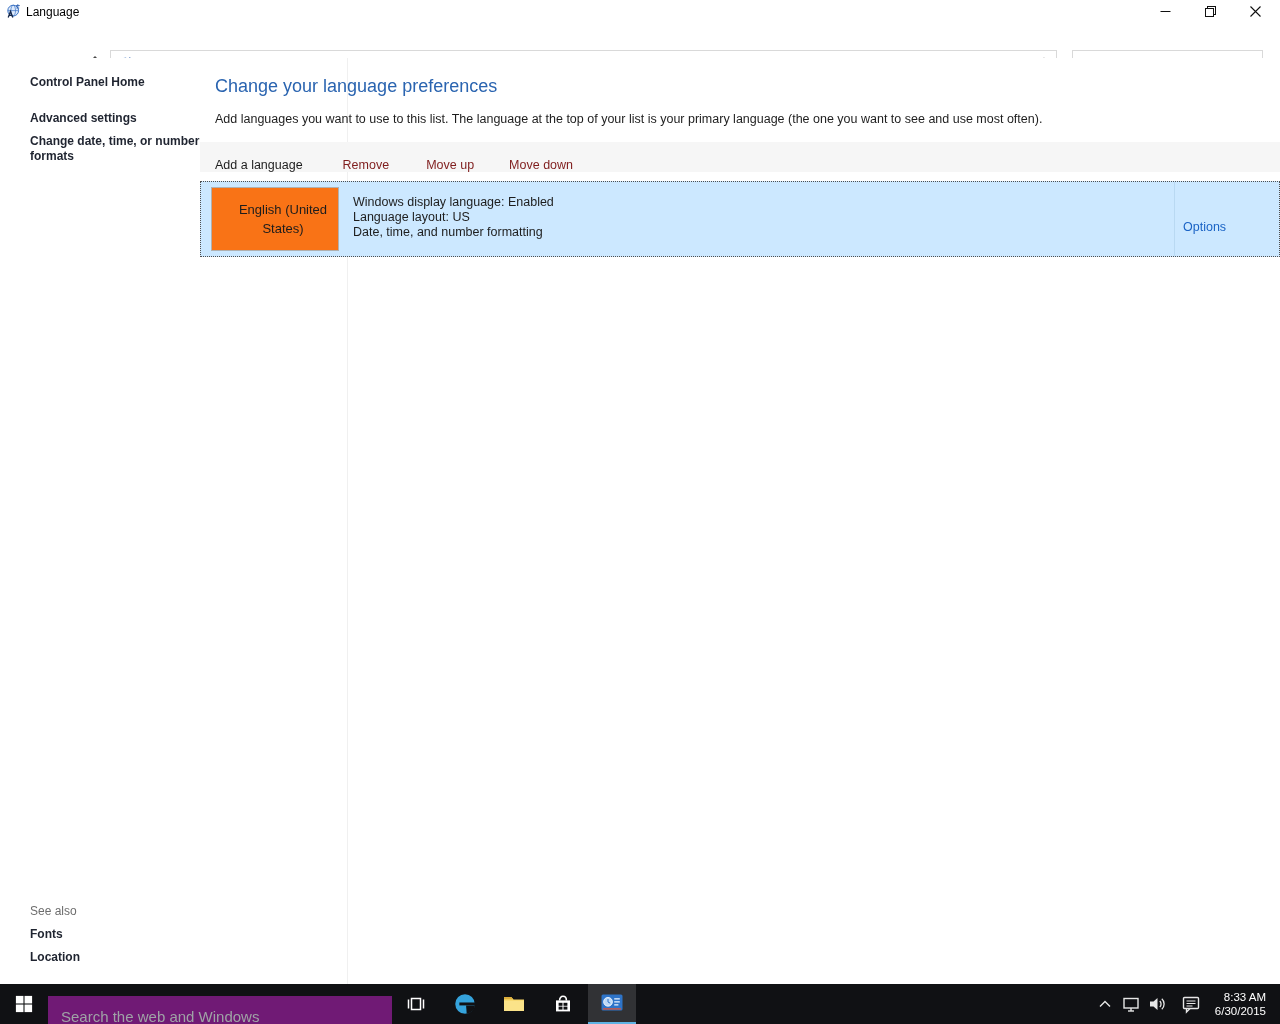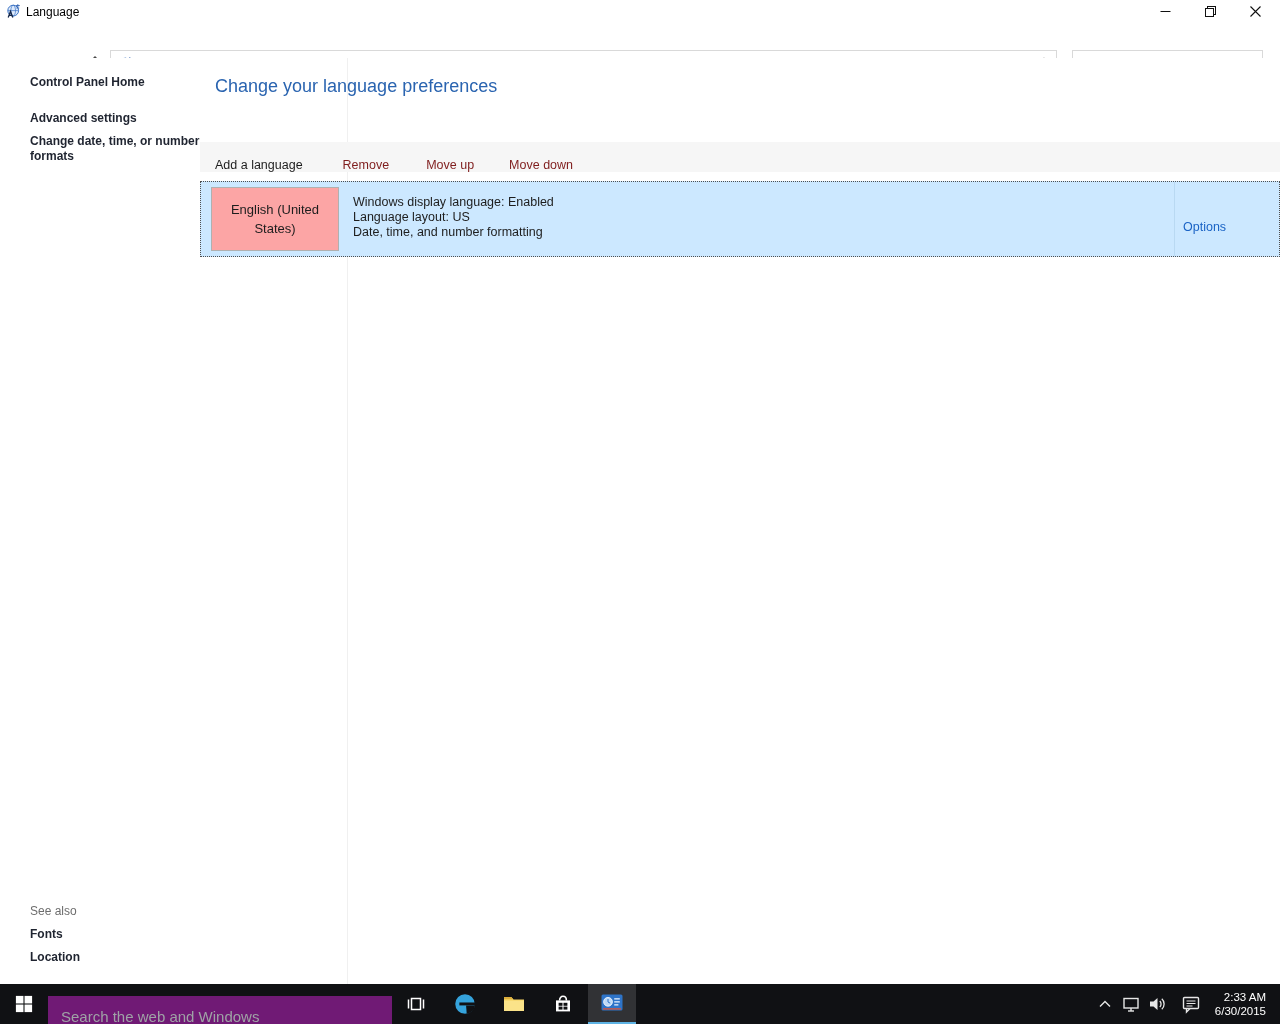--- a/index.html
+++ b/index.html
@@ -45,22 +45,22 @@
   #lang-toolbar { position:absolute; left:200px; top:84px; width:1080px; height:30px;
                   background:#f6f6f6; display:flex; align-items:flex-end; }
   .tb-item { font-size:12.5px; color:#1d1d1d; margin-left:15px; cursor:pointer; }
   .tb-item.first { margin-left:15px; }
   .tb-item.disabled { color:#7f1d1d; cursor:default; }
   .tb-gap { width:25px; }
 
   #lang-row { position:absolute; left:200px; top:123px; width:1080px; height:76px;
               background:#cce8ff; border:1px dotted #4f4f4f; }
   #lang-name-box { position:absolute; left:10px; top:5px; width:128px; height:64px;
-                   background:#fca5a5; border:1px solid #b0b0b0; display:flex;
-                   align-items:center; justify-content:center; text-align:center; }
+                   background:#f97316; border:1px solid #b0b0b0; display:flex;
+                   align-items:center; justify-content:flex-end; text-align:center; }
   #lang-name-box span { font-size:13px; color:#1d1d1d; line-height:19px; width:110px; }
   .lang-detail { position:absolute; left:152px; font-size:12.5px; color:#1d1d1d; }
   #options-sep { position:absolute; left:973px; top:0; width:1px; height:74px; background:#b9d9f2; }
   #options-link { position:absolute; left:982px; top:38px; font-size:12.5px; color:#1a63c5; cursor:pointer; }
 
   
   #taskbar { position:absolute; left:0; top:984px; width:1280px; height:40px; background:#101114; }
   #start-btn { position:absolute; left:0; top:0; width:48px; height:40px;
                display:flex; align-items:center; justify-content:center; z-index:6; }
   #tb-search { position:absolute; left:48px; top:12px; width:344px; height:40px; background:#701a75;
@@ -171,20 +171,21 @@
 
   <span class="side-link" style="top:17px;">Control Panel Home</span>
   <span class="side-link" style="top:53px;">Advanced settings</span>
   <span class="side-link" style="top:76px; width:175px; line-height:15px;">Change date, time, or number formats</span>
 
   <span id="see-also-hdr" style="top:846px;">See also</span>
   <span class="side-link" style="top:869px;">Fonts</span>
   <span class="side-link" style="top:892px;">Location</span>
 
   <h1 id="main-heading">Change your language preferences</h1>
+  <div id="main-desc">Add languages you want to use to this list. The language at the top of your list is your primary language (the one you want to see and use most often).</div>
 
   <div id="lang-toolbar">
     <span class="tb-item first">Add a language</span>
     <span class="tb-gap"></span>
     <span class="tb-item disabled">Remove</span>
     <span class="tb-gap" style="width:22px;"></span>
     <span class="tb-item disabled">Move up</span>
     <span class="tb-gap" style="width:20px;"></span>
     <span class="tb-item disabled">Move down</span>
   </div>
@@ -281,16 +282,16 @@
   </div>
   <div class="tray-btn" style="left:1178px;">
     <svg width="22" height="22" viewBox="0 0 22 22">
       <rect x="3.5" y="4.5" width="15" height="11" rx="1" fill="none" stroke="#e6e6e6" stroke-width="1.4"></rect>
       <path d="M6.5 15.5 L6.5 19 L10 15.5" fill="none" stroke="#e6e6e6" stroke-width="1.4"></path>
       <path d="M6.5 8 h9 M6.5 10.5 h9 M6.5 13 h6" stroke="#e6e6e6" stroke-width="1"></path>
     </svg>
   </div>
 
   <div id="clock">
-    <div>2:33 AM</div>
+    <div>8:33 AM</div>
     <div>6/30/2015</div>
   </div>
 </div>
 
 </body></html>

